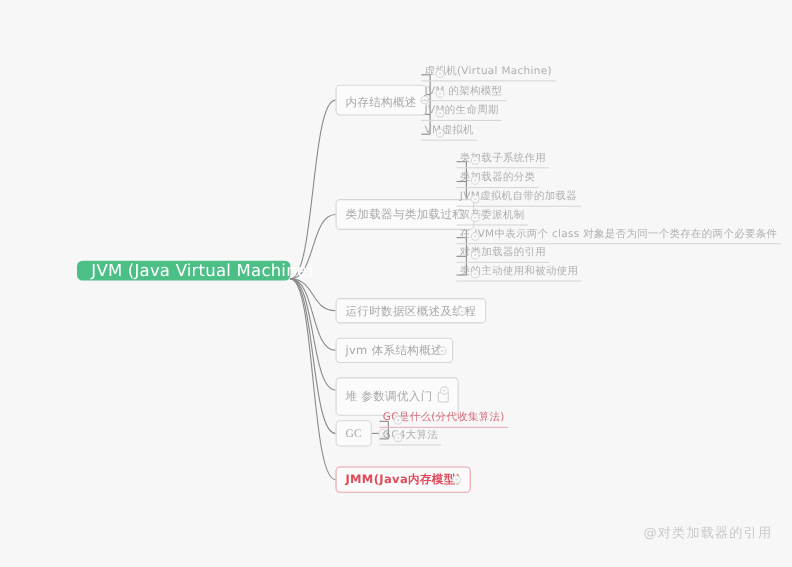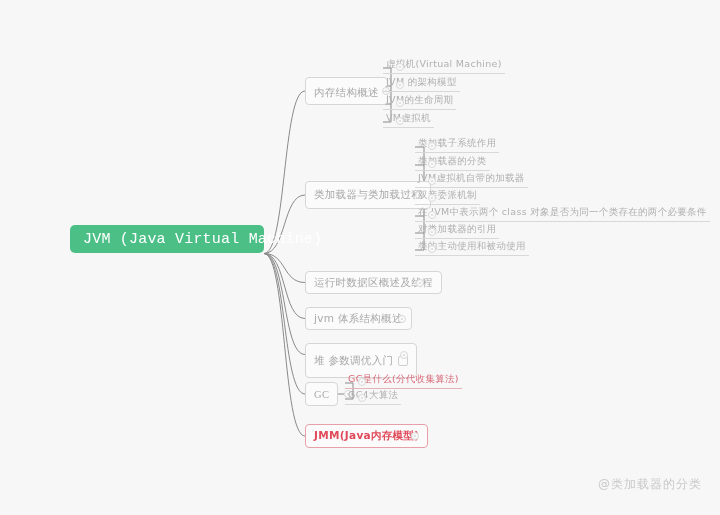--- a/index.html
+++ b/index.html
@@ -133,21 +133,21 @@
       <path d="M 264 253.5 C 286.55 253.5, 282.45 318.5, 305 318.5" fill="none" stroke="#8a8a8a" stroke-width="1"></path>
       <path d="M 264 253.5 C 286.55 253.5, 282.45 354.5, 305 354.5" fill="none" stroke="#8a8a8a" stroke-width="1"></path>
       <path d="M 264 253.5 C 286.55 253.5, 282.45 394, 305 394" fill="none" stroke="#8a8a8a" stroke-width="1"></path>
       <path d="M 337 394 L 353 394" fill="none" stroke="#8a8a8a" stroke-width="1"></path>
       <path d="M 353 383 L 353 399" fill="none" stroke="#8a8a8a" stroke-width="1"></path>
       <path d="M 353 383 L 345 383" fill="none" stroke="#8a8a8a" stroke-width="1"></path>
       <path d="M 353 399 L 345 399" fill="none" stroke="#8a8a8a" stroke-width="1"></path>
       <path d="M 264 253.5 C 286.55 253.5, 282.45 436, 305 436" fill="none" stroke="#8a8a8a" stroke-width="1"></path>
     </svg>
   <div id="nodes">
-      <div class="node root-node" style="left: 70px; top: 225px; width: 194px; height: 28px; font-family: Liberation Mono, monospace;">
+      <div class="node root-node" style="left: 70px; top: 237px; width: 194px; height: 18px;">
         <span>JVM (Java Virtual Machine)</span>
       </div>
       <div class="node branch-node" style="left: 305px; top: 77px; min-width: 70px; height: 28px; align-items: flex-end;">
         <span>内存结构概述</span>
       </div>
       <div class="dot-icon" style="left: 382px; top: 87px;"></div>
       <div class="node leaf-node" style="left: 383px; top: 57px;">
         <span>虚拟机(Virtual Machine)</span>
       </div>
       <div class="dot-icon" style="left: 396px; top: 63px;"></div>
@@ -218,14 +218,14 @@
       <div class="dot-icon" style="left: 358px; top: 378px;"></div>
       <div class="node leaf-node" style="left: 345px; top: 388px;">
         <span>GC4大算法</span>
       </div>
       <div class="dot-icon" style="left: 358px; top: 394px;"></div>
       <div class="node branch-node accent" style="left: 305px; top: 424px; min-width: 99px; height: 24px;">
         <span>JMM(Java内存模型)</span>
       </div>
       <div class="dot-icon" style="left: 411px; top: 432px;"></div>
     </div>
-  <div class="watermark">@类加载器的分类</div>
+  <div class="watermark">@对类加载器的引用</div>
 </div>
 
 </body></html>

